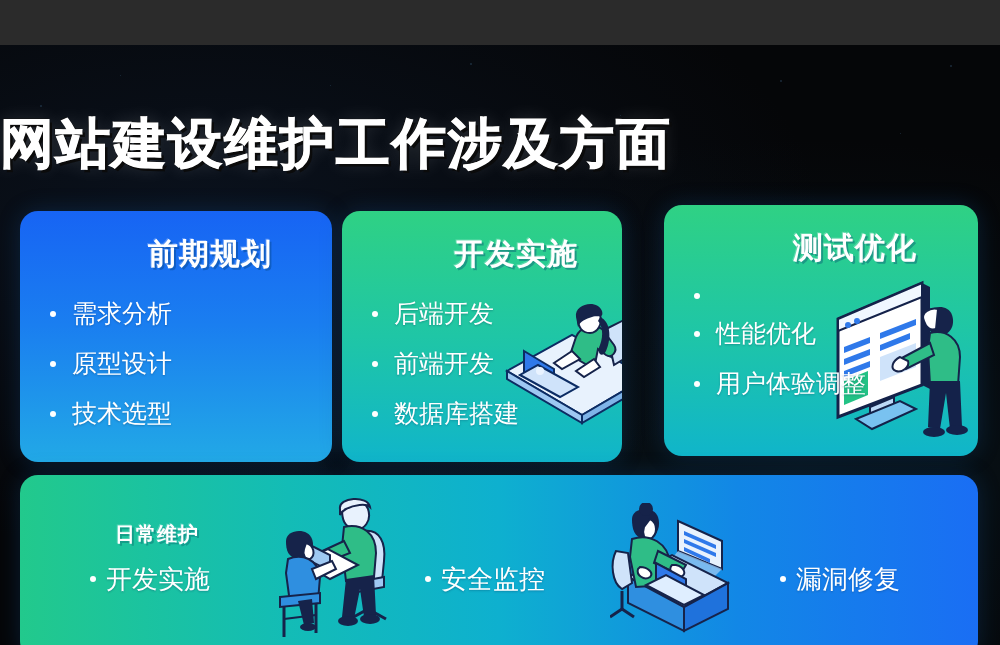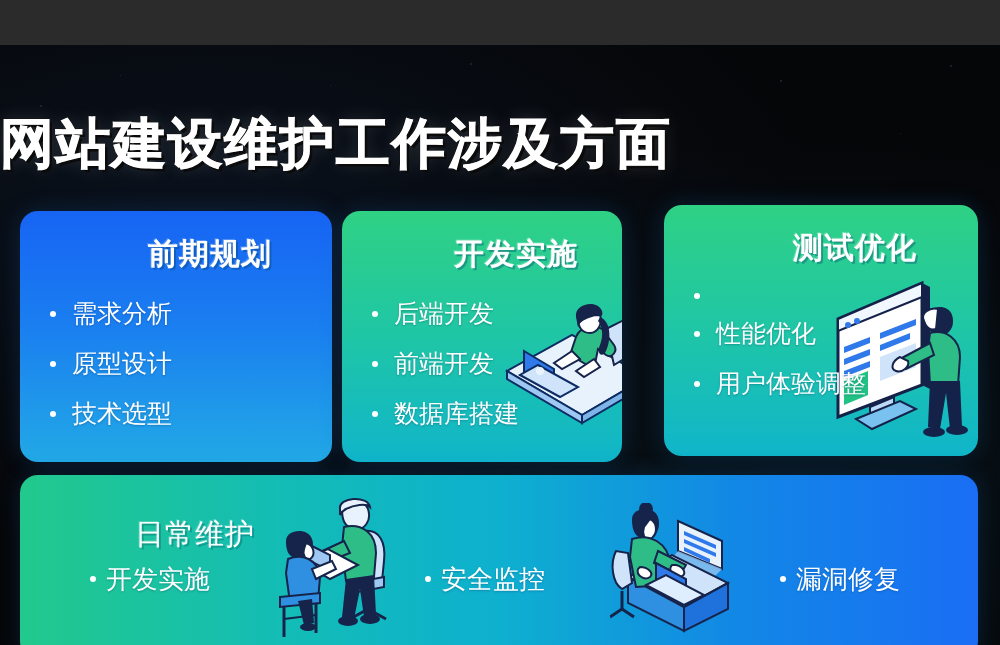--- a/index.html
+++ b/index.html
@@ -80,22 +80,22 @@
     text-shadow:0 1px 2px rgba(0,40,80,.30);
   }
   .dot{
     width:6px; height:6px; border-radius:50%;
     background:#ffffff; flex:0 0 auto;
   }
 
   .art{ position:absolute; z-index:1; }
 
   
-  .wide-title{ position:absolute; left:95px; top:42px; width:160px; text-align:center;
-    font-size:29px; line-height:34px; font-weight:normal; color:#fff; letter-spacing:1px;
+  .wide-title{ position:absolute; left:95px; top:42px; width:160px; text-align:left;
+    font-size:20px; line-height:34px; font-weight:bold; color:#fff; letter-spacing:1px;
     text-shadow:2px 2px 0 rgba(0,70,90,.30), -1px -1px 0 rgba(255,255,255,.22); white-space:nowrap;}
   .wide-bullet{
     position:absolute; display:flex; align-items:center; gap:10px;
     color:#fff; font-size:26px; line-height:32px; white-space:nowrap;
     text-shadow:0 1px 2px rgba(0,40,80,.30);
   }
   .wb-1{ left:70px; top:88px; }
   .wb-2{ left:405px; top:88px; }
   .wb-3{ left:760px; top:88px; }
 </style>

